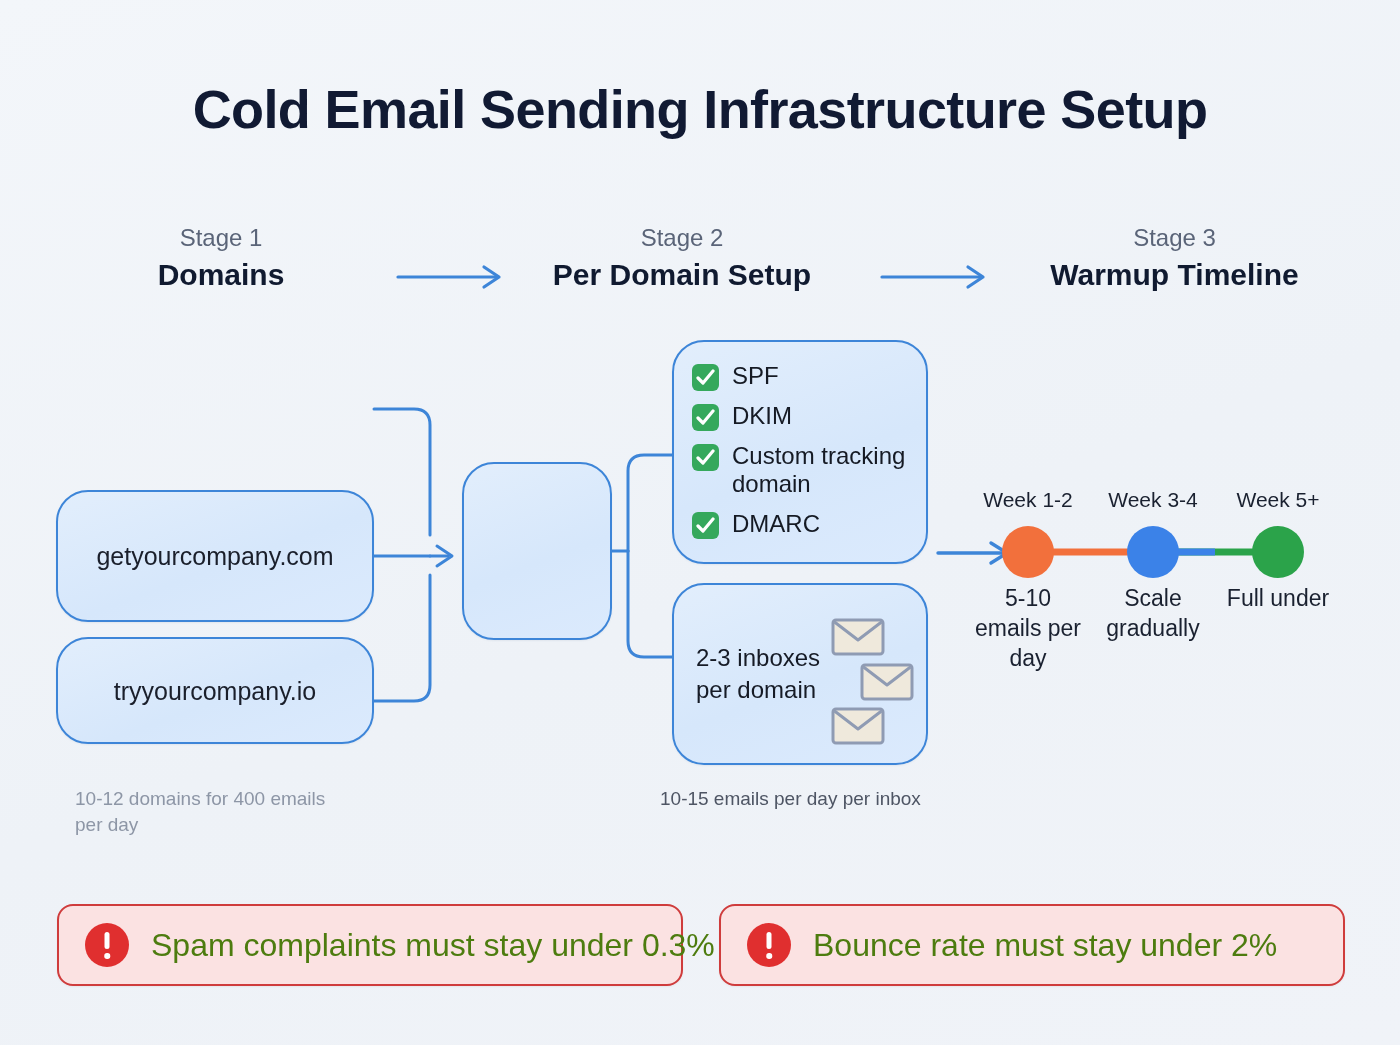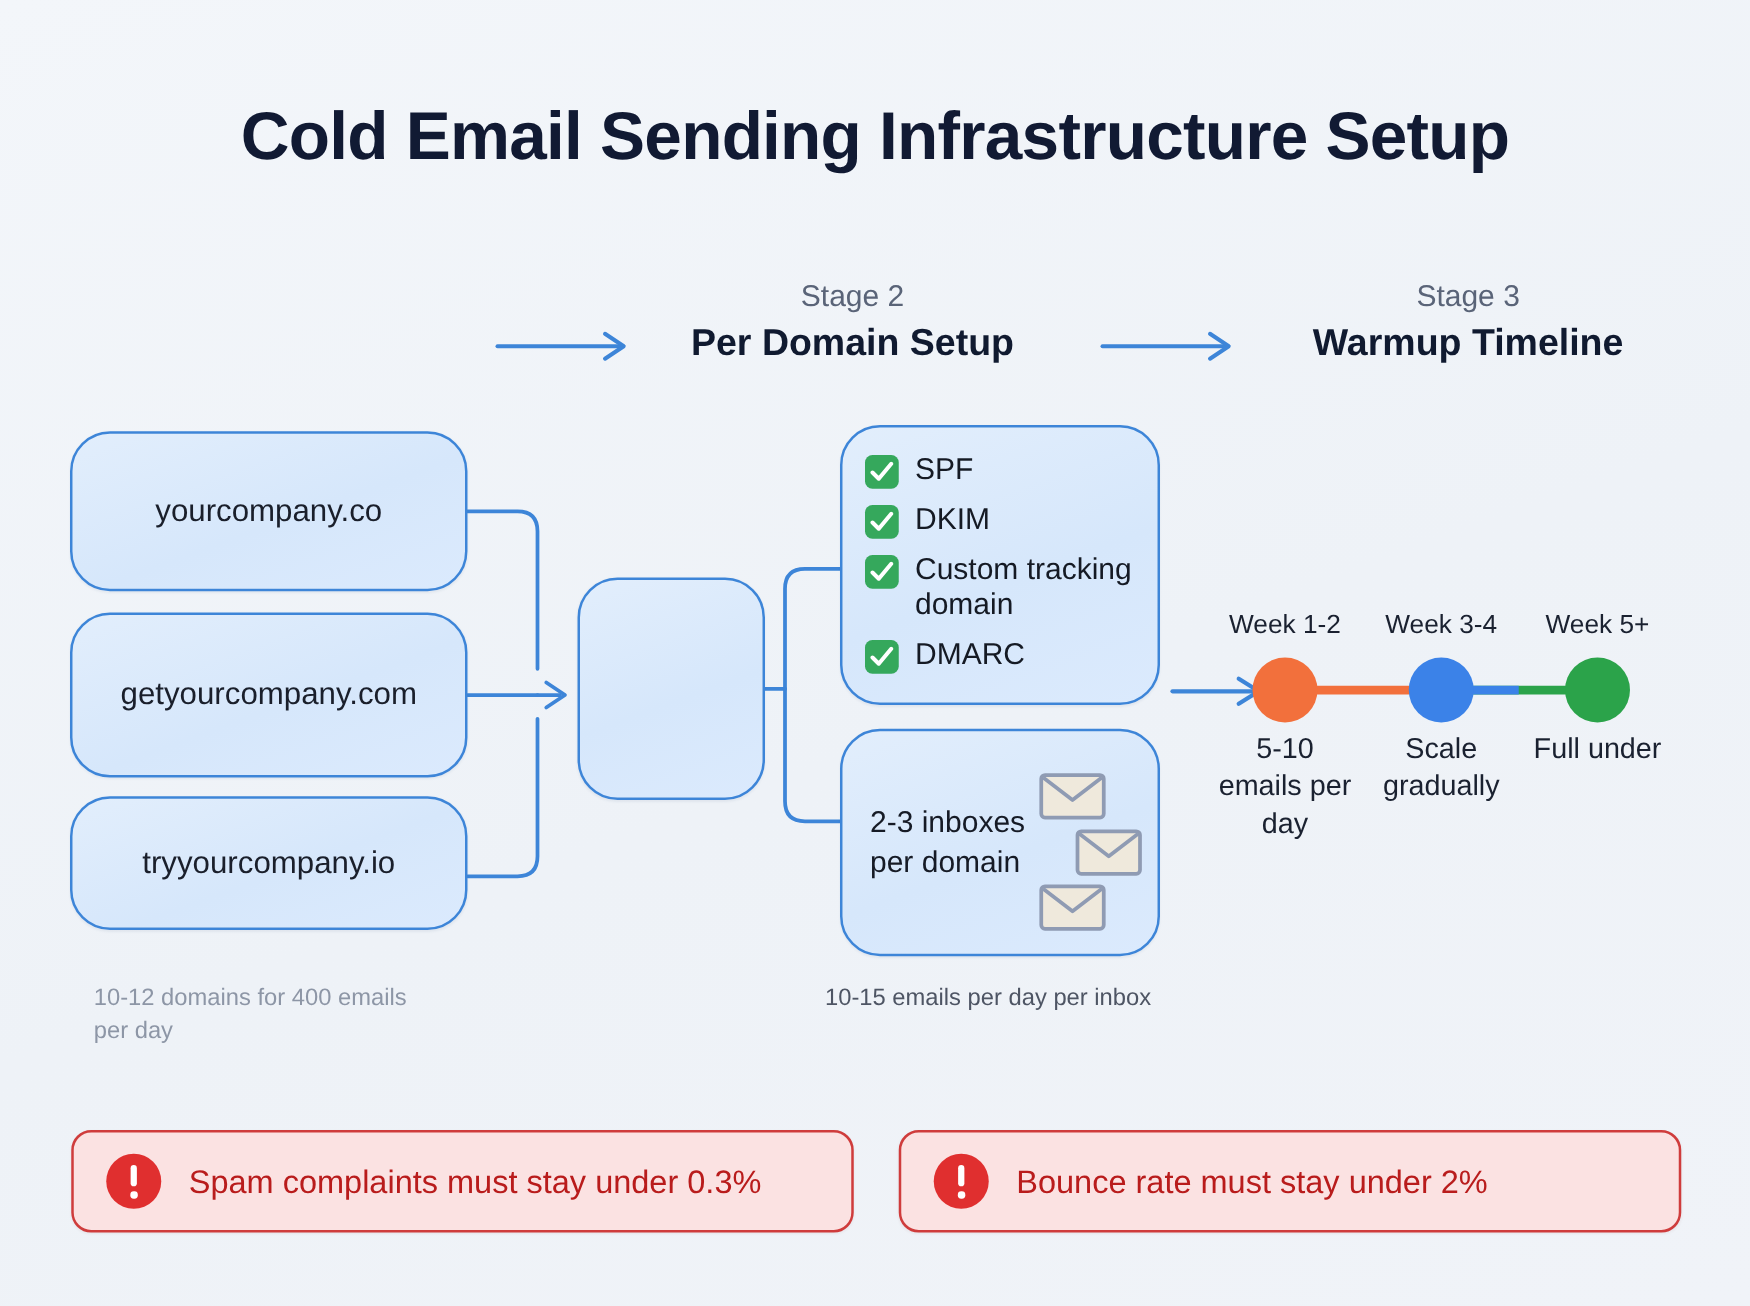--- a/index.html
+++ b/index.html
@@ -226,32 +226,36 @@
   .warn-icon .dot {
     position: absolute;
     left: 50%;
     transform: translateX(-50%);
     top: 30px;
     width: 5.5px; height: 5.5px;
     border-radius: 50%;
     background: #ffffff;
   }
   .warn-text {
-    font-size: 26px;
-    color: #b91c1c;
+    font-size: 32px;
+    color: #4d7c0f;
     white-space: nowrap;
   }
 </style>
 </head>
 <body>
 
 <div class="canvas">
 
   <div class="title">Cold Email Sending Infrastructure Setup</div>
 
+  <div class="stage-head" id="stage-head-1">
+    <div class="stage-kicker">Stage 1</div>
+    <div class="stage-title">Domains</div>
+  </div>
   <div class="stage-head" id="stage-head-2">
     <div class="stage-kicker">Stage 2</div>
     <div class="stage-title">Per Domain Setup</div>
   </div>
   <div class="stage-head" id="stage-head-3">
     <div class="stage-kicker">Stage 3</div>
     <div class="stage-title">Warmup Timeline</div>
   </div>
 
   <svg class="stage-arrow" id="stage-arrow-1" viewBox="0 0 120 30">
@@ -280,23 +284,20 @@
       <path d="M628,551 V471 Q628,455 644,455 H672"></path>
       <path d="M628,551 V641 Q628,657 644,657 H672"></path>
     </g>
 
     <g fill="none" stroke="#3d85d8" stroke-width="3.4" stroke-linecap="round" stroke-linejoin="round">
       <line x1="938" y1="553" x2="1002" y2="553"></line>
       <polyline points="991,543 1007,553 991,563"></polyline>
     </g>
   </svg>
 
-  <div class="node" id="domain-box-0">
-    <div class="node-label">yourcompany.co</div>
-  </div>
   <div class="node" id="domain-box-1">
     <div class="node-label">getyourcompany.com</div>
   </div>
   <div class="node" id="domain-box-2">
     <div class="node-label">tryyourcompany.io</div>
   </div>
   <div class="caption" id="caption-domains">10-12 domains for 400 emails per day</div>
 
   <div class="node" id="hub-box"></div>
 

